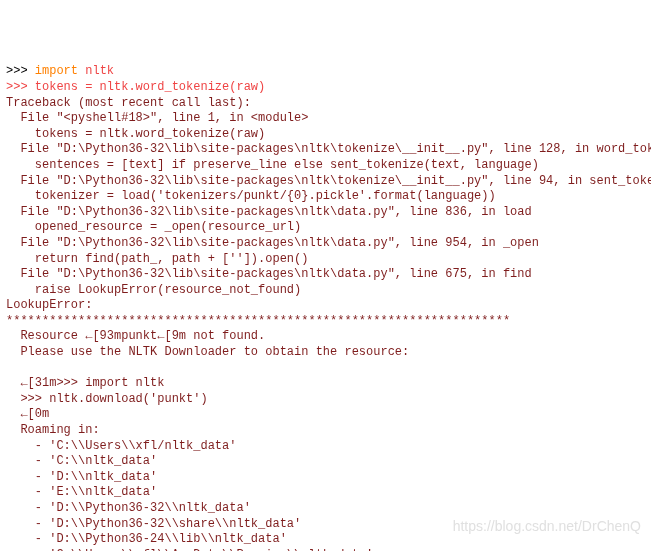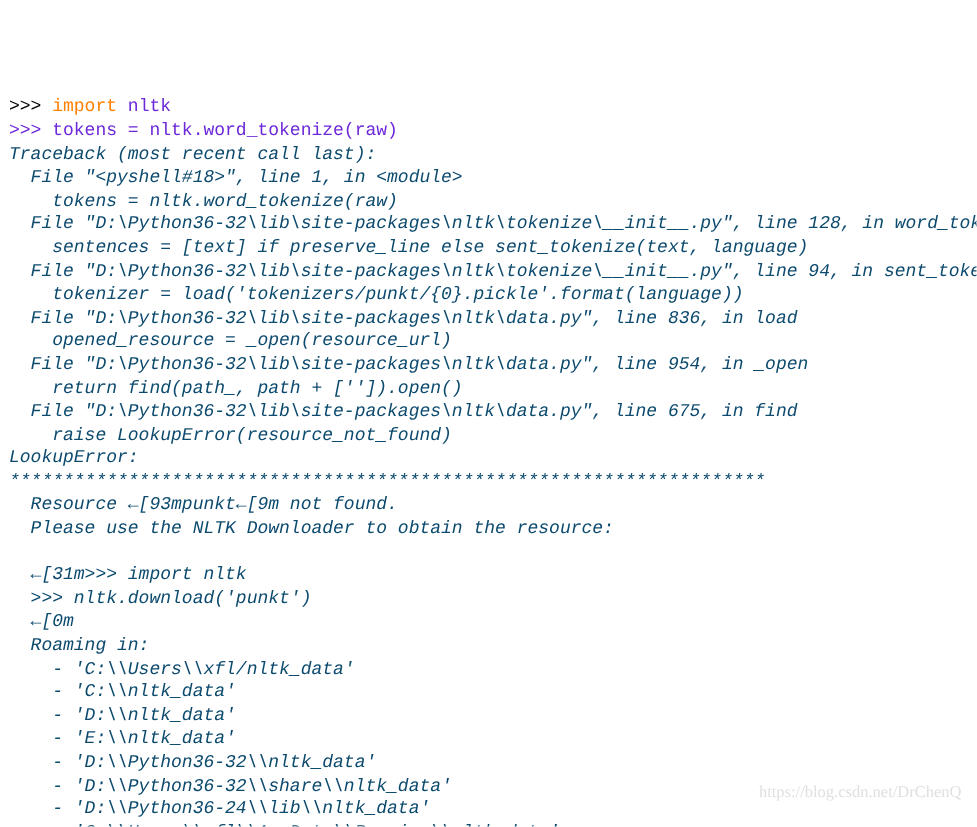--- a/index.html
+++ b/index.html
@@ -12,29 +12,29 @@
     color: #000000;
     white-space: pre;
     overflow: hidden;
     width: 651px;
     height: 551px;
     box-sizing: border-box;
     position: relative;
   }
   .prompt { color: #000000; }
   .kw-import { color: #ff8000; font-family: Liberation Mono, monospace; }
-  .ident { color: #6d28d9; }
-  .err { color: #0c4a6e; font-style: italic; }
+  .ident { color: #ef4444; }
+  .err { color: #7f1d1d; }
   .watermark {
     position: absolute;
     right: 10px;
     bottom: 16px;
     color: #e0e0e0;
-    font-size: 11px;
-    font-family: Liberation Serif, serif;
+    font-size: 14px;
+    font-family: Liberation Sans, sans-serif;
     pointer-events: none;
   }
 </style>
 </head>
 <body>
 
 
 
 <span><span class="prompt">&gt;&gt;&gt; </span><span class="kw-import">import</span><span class="ident"> nltk</span></span>
 <span class="ident">&gt;&gt;&gt; tokens = nltk.word_tokenize(raw)</span>

